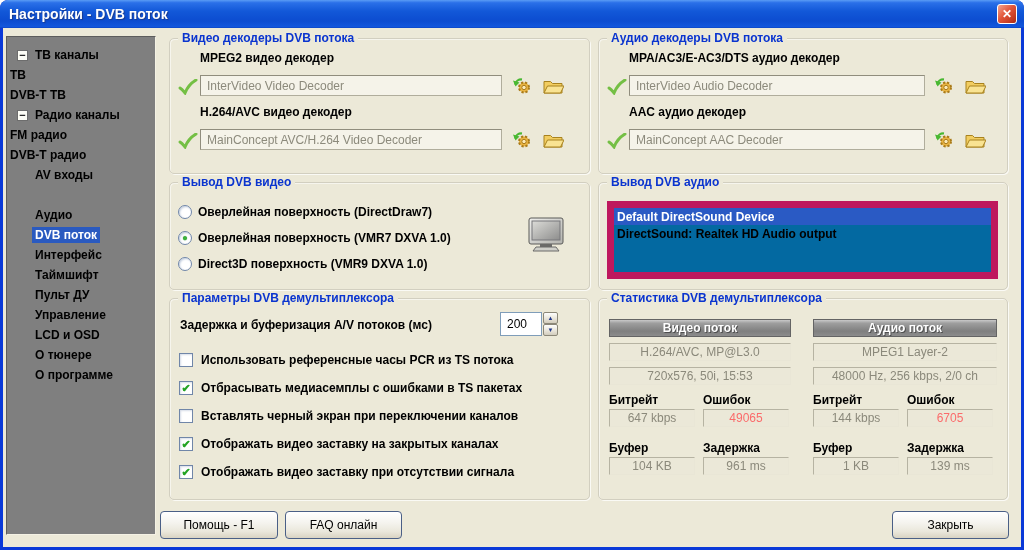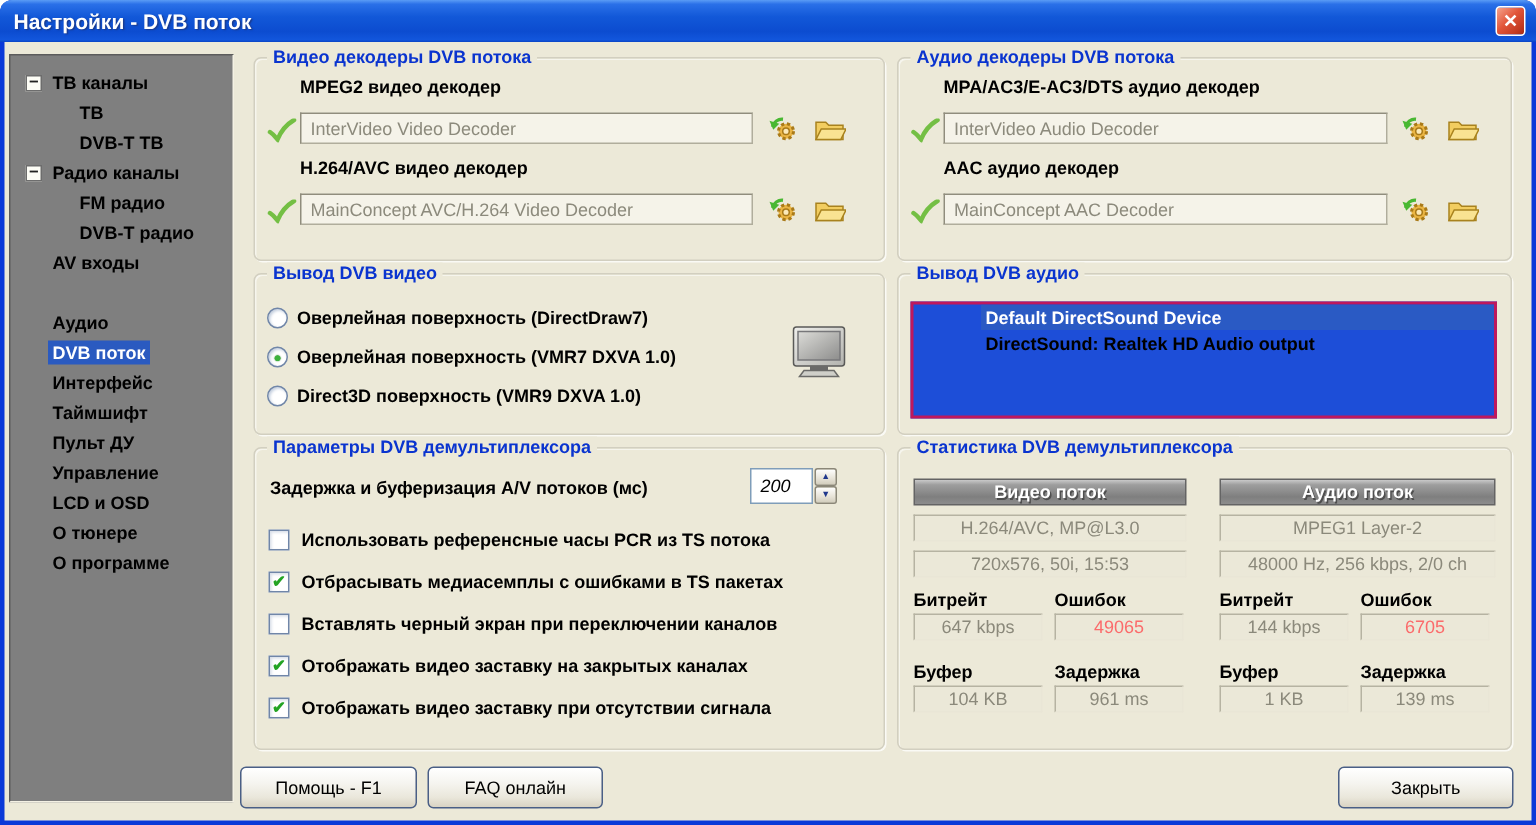--- a/index.html
+++ b/index.html
@@ -15,45 +15,45 @@
     color:#fff;font-weight:bold;font-size:12px;line-height:19px;text-align:center;cursor:pointer;box-sizing:border-box;}
   
   .sidebar{position:absolute;left:6px;top:36px;width:150px;height:499px;background:#7f7f7f;
     border-top:1px solid #5c5c5c;border-left:1px solid #5c5c5c;border-right:1px solid #f4f1e4;border-bottom:1px solid #f4f1e4;box-sizing:border-box;}
   .tree-item{position:absolute;left:0;width:148px;height:20px;display:flex;align-items:center;font-size:12px;font-weight:bold;color:#000;cursor:default;}
   .expander{width:11px;height:11px;background:#fdfdf6;border:1px solid #6d6d6d;box-sizing:border-box;
     font-size:11px;line-height:8px;text-align:center;color:#222;margin-right:4px;}
   .lvl0 .expander{margin-left:10px;}
   .lvl0 .tree-label{padding:1px 3px;}
   .lvl0.noexp .tree-label{margin-left:25px;}
-  .lvl1 .tree-label{margin-left:43px;padding:1px 3px;}
+  .lvl1 .tree-label{padding:1px 3px;}
   .tree-label.sel{background:#2a5ac0;color:#fff;}
   
   .group{position:absolute;border:1px solid #d2cfc0;border-radius:5px;box-shadow:1px 1px 0 rgba(255,255,255,.75), inset 1px 1px 0 rgba(255,255,255,.55);}
   .group-title{position:absolute;top:-8px;left:8px;background:#ece9d8;padding:0 4px;color:#0a34cf;font-size:12px;font-weight:bold;white-space:nowrap;}
   .lbl{position:absolute;font-size:12px;font-weight:bold;color:#000;white-space:nowrap;}
   .field{position:absolute;height:21px;background:#f5f3e9;border:1px solid #b0ad9c;border-top-color:#908d7d;border-left-color:#908d7d;
     box-sizing:border-box;display:flex;align-items:center;padding:0 6px;font-size:12px;color:#8c8a7c;white-space:nowrap;overflow:hidden;}
   .icon-btn{position:absolute;width:21px;height:20px;cursor:pointer;}
   .okcheck{position:absolute;width:20px;height:16px;}
   
   .radio-row,.check-row{position:absolute;display:flex;align-items:center;cursor:pointer;}
   .radio{width:14px;height:14px;border-radius:50%;background:#fff;border:1px solid #7086a8;box-sizing:border-box;
     box-shadow:inset 1px 1px 2px #c3cede;display:flex;align-items:center;justify-content:center;margin-right:6px;flex:none;}
   .radio .dot{font-size:9px;line-height:9px;color:#3cb23c;text-shadow:0 0 1px #1f7f1f;}
   .checkbox{width:14px;height:14px;background:#fff;border:1px solid #7086a8;box-sizing:border-box;
     box-shadow:inset 1px 1px 2px #d7dde8;display:flex;align-items:center;justify-content:center;margin-right:8px;flex:none;}
   .checkbox .mark{font-size:11px;line-height:11px;font-weight:bold;color:#23a323;}
   .opt-label{font-size:12px;font-weight:bold;color:#000;white-space:nowrap;}
   
-  .listbox{position:absolute;background:#1d4ed8;border:2px solid #be185d;box-sizing:border-box;overflow:hidden;padding-left:45px;}
+  .listbox{position:absolute;background:#0369a1;border:7px solid #be185d;box-sizing:border-box;overflow:hidden;}
   .list-item{height:17px;display:flex;align-items:center;padding:0 3px;font-size:12px;font-weight:bold;color:#000;cursor:pointer;white-space:nowrap;}
   .list-item.sel{background:#2a5ac4;color:#fff;}
   
-  .spinbox{position:absolute;display:flex;font-style:italic;}
+  .spinbox{position:absolute;display:flex;}
   .spin-field{width:42px;height:24px;background:#fff;border:1px solid #7f9db9;box-sizing:border-box;font-size:12px;
     display:flex;align-items:center;padding-left:6px;color:#000;}
   .spin-btns{display:flex;flex-direction:column;margin-left:1px;}
   .spin-btn{width:15px;height:12px;background:linear-gradient(180deg,#fefefd,#e7e3d7 60%,#d2cdbd);border:1px solid #8b8778;border-radius:2px;
     box-sizing:border-box;font-size:6px;line-height:10px;text-align:center;color:#20388c;cursor:pointer;}
   
   .stat-header{position:absolute;height:18px;box-sizing:border-box;border:1px solid #646464;
     background:linear-gradient(180deg,#c9c9c9 0%,#9e9e9e 20%,#7f7f7f 70%,#8c8c8c 100%);
     color:#fff;font-size:12px;font-weight:bold;display:flex;align-items:center;justify-content:center;text-shadow:1px 1px 0 #4e4e4e;}
   .stat-field{position:absolute;height:18px;box-sizing:border-box;border:1px solid #b6b3a2;border-bottom-color:#e9e6d6;border-right-color:#e9e6d6;

